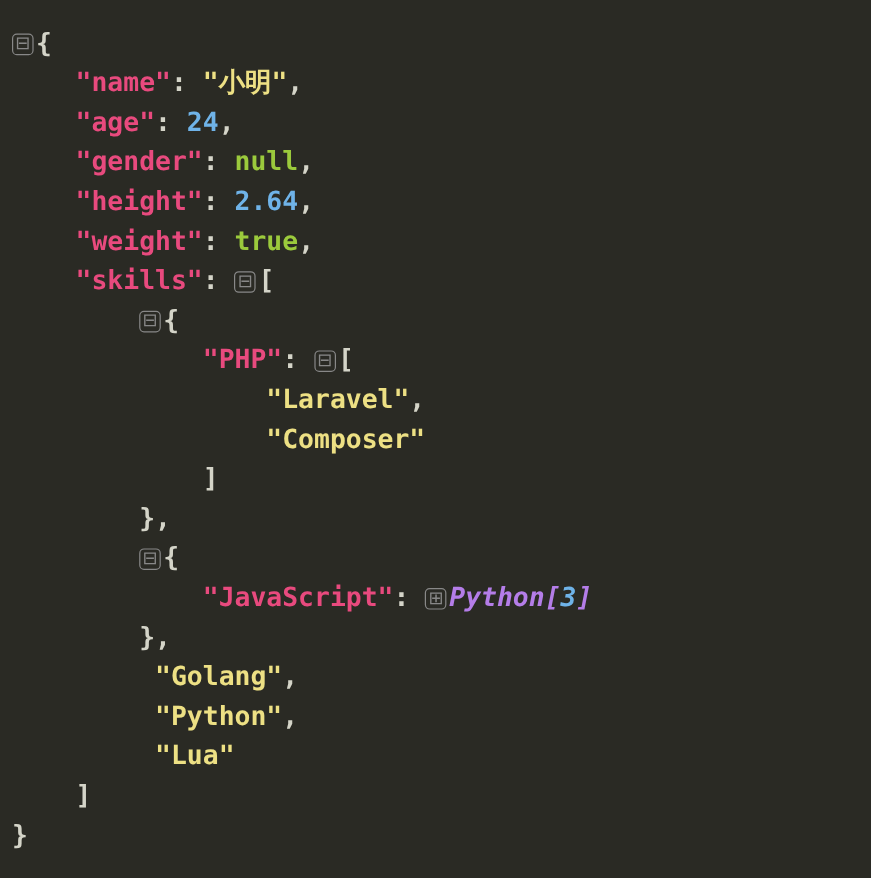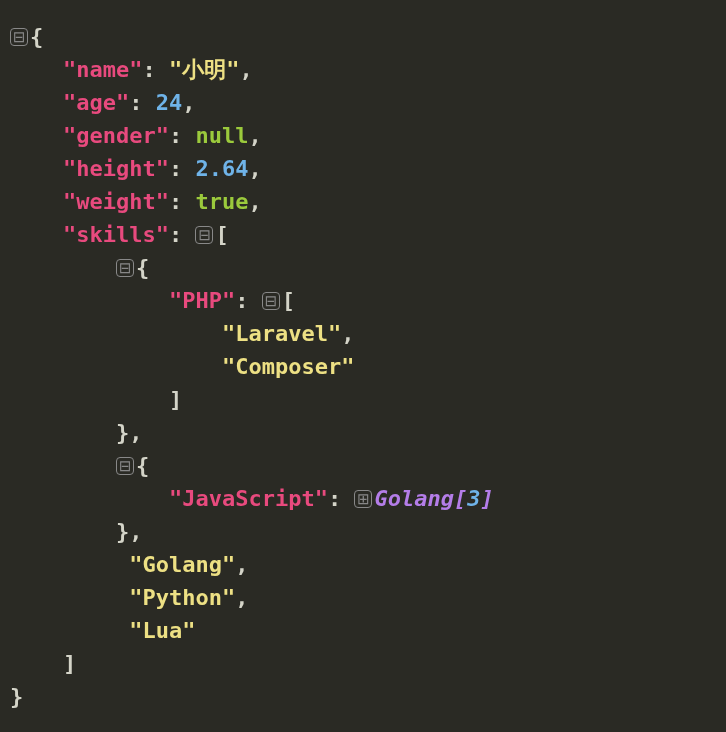--- a/index.html
+++ b/index.html
@@ -91,21 +91,21 @@
 <div class="line">                <span class="string">"Laravel"</span><span class="punct">,</span></div>
 
 <div class="line">                <span class="string">"Composer"</span></div>
 
 <div class="line">            <span class="bracket">]</span></div>
 
 <div class="line">        <span class="bracket">}</span><span class="punct">,</span></div>
 
 <div class="line">        <span class="toggle">⊟</span><span class="bracket">{</span></div>
 
-<div class="line">            <span class="key">"JavaScript"</span><span class="punct">:</span> <span class="toggle">⊞</span><span class="array-type"><span>Golang[</span><span class="array-count">3</span><span>]</span></span></div>
+<div class="line">            <span class="key">"JavaScript"</span><span class="punct">:</span> <span class="toggle">⊞</span><span class="array-type"><span>Python[</span><span class="array-count">3</span><span>]</span></span></div>
 
 <div class="line">        <span class="bracket">}</span><span class="punct">,</span></div>
 
 <div class="line">         <span class="string">"Golang"</span><span class="punct">,</span></div>
 
 <div class="line">         <span class="string">"Python"</span><span class="punct">,</span></div>
 
 <div class="line">         <span class="string">"Lua"</span></div>
 
 <div class="line">    <span class="bracket">]</span></div>

